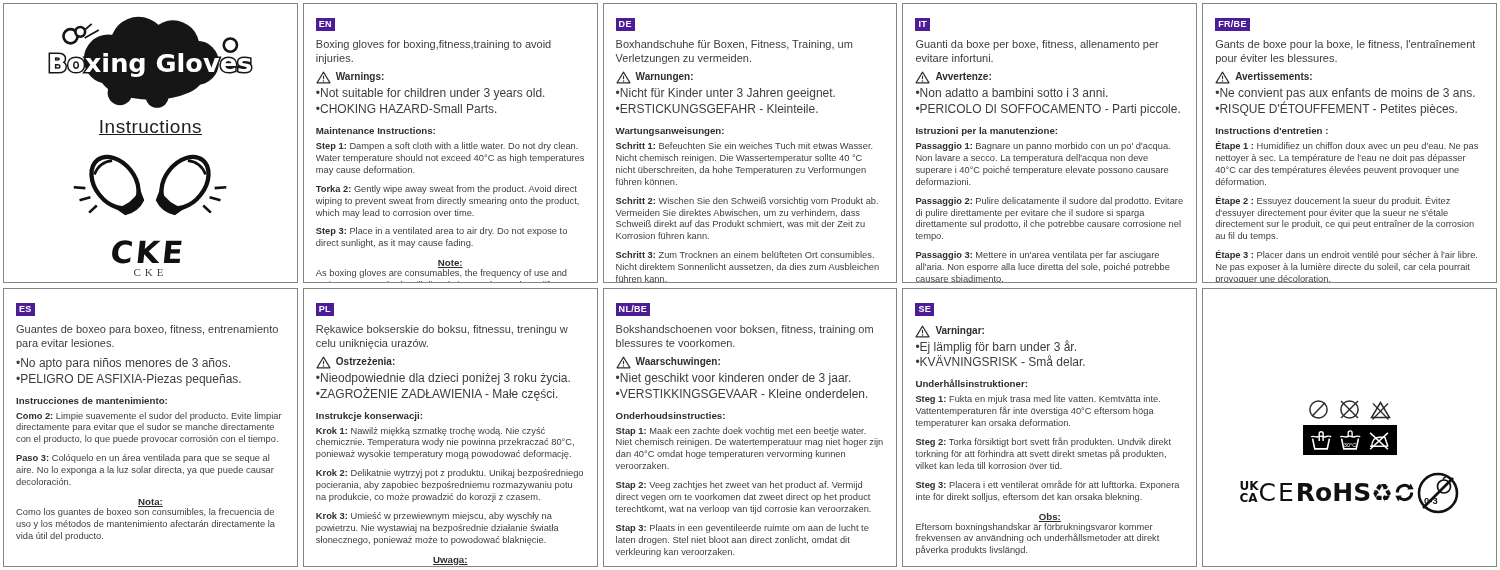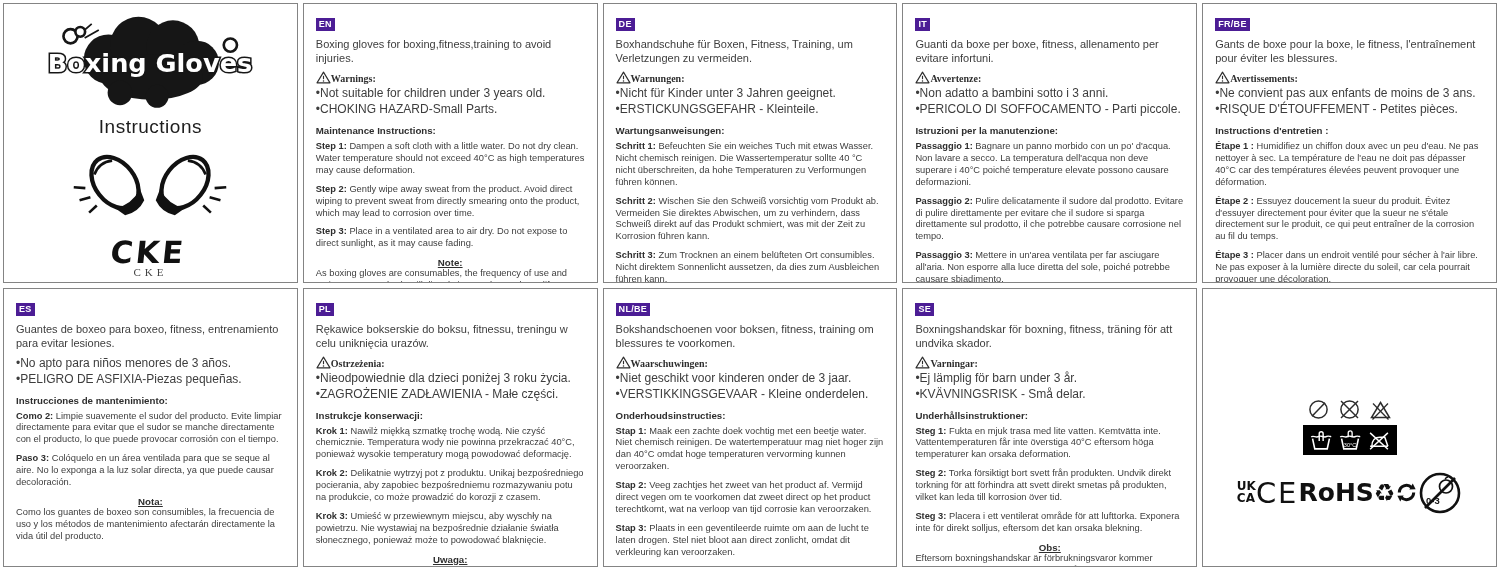--- a/index.html
+++ b/index.html
@@ -3,42 +3,42 @@
 <meta charset="utf-8">
 <style>
   html,body { margin:0; padding:0; background:#ffffff; }
   body { width:1500px; height:570px; font-family:"Liberation Sans", sans-serif; color:#3d3d3d; }
   .sheet { display:grid; grid-template-columns:repeat(5, 1fr); grid-template-rows:1fr 1fr;
            gap:5px; padding:3px; width:1500px; height:570px; box-sizing:border-box; }
   .panel { border:1px solid #848484; background:#fff; padding:9px 12px 5px; box-sizing:border-box; overflow:hidden; }
   .badge { display:inline-block; background:#4c1d95; color:#fff; font-weight:bold; font-size:9px;
            padding:1px 3px 2px; margin-bottom:6px; letter-spacing:.3px; }
   .intro { font-size:11px; line-height:1.28; margin:0 0 6px; }
-  .warnrow { display:flex; align-items:flex-end; margin:3px 0 2px;font-family:Liberation Serif, serif; }
+  .warnrow { display:flex; align-items:flex-start; gap:5px; margin:3px 0 2px; }
   .wtitle { font-weight:bold; font-size:10px; color:#2e2e2e; }
   .bullet { font-size:12px; line-height:1.33; margin:0; }
   .h { font-weight:bold; font-size:9.7px; margin:7px 0 5px; color:#2e2e2e; }
   .step { font-size:9.3px; line-height:1.28; margin:0 0 7px; }
   .step b, .note-head { color:#2e2e2e;text-align:center; }
   .note-head { font-weight:bold; font-size:9.7px; margin:5px 0 0;text-decoration:underline; }
   .note-text { font-size:9.3px; line-height:1.28; margin:0; }
 
   
   .logo-panel { display:flex; flex-direction:column; align-items:center; justify-content:flex-end; padding:4px; }
-  .instructions { font-size:19px; color:#1d1d1d; margin:2px 0 4px; letter-spacing:.5px; }
+  .instructions { font-size:19px; color:#1d1d1d; margin:2px 0 4px; letter-spacing:.5px;text-decoration:underline; }
   .cke-caption { font-family:"Liberation Serif", serif; font-size:11px; color:#444; letter-spacing:4px; margin-top:-4px; }
 
   
   .sym-panel { display:flex; flex-direction:column; align-items:center; }
   .sym-col { margin-top:100px; display:flex; flex-direction:column; align-items:center; }
   .sym-row1 { display:flex; gap:8px; margin-bottom:4px; }
   .sym-strip { background:#000; display:flex; gap:5px; padding:3px 6px; }
   .logos-row { display:flex; align-items:center; margin-top:16px; }
   .ukca { font-family:"DejaVu Sans", sans-serif; font-weight:bold; font-size:12px; line-height:.95; color:#111; }
-  .ce   { font-family:"DejaVu Sans", sans-serif; font-size:29px; color:#111; letter-spacing:2px; }
+  .ce   { font-family:"DejaVu Sans", sans-serif; font-size:25px; color:#111; letter-spacing:2px; }
   .rohs { font-family:"DejaVu Sans", sans-serif; font-size:25px; font-weight:bold; color:#111; }
   .recy { font-family:"DejaVu Sans", sans-serif; font-size:24px; color:#111; line-height:1; }
 </style>
 </head>
 <body>
 
 <div class="sheet">
 
   <section class="panel logo-panel">
     <svg width="218" height="118" viewBox="0 0 220 120">
@@ -89,21 +89,21 @@
           <path d="M13 2 L24.5 21 H1.5 Z" fill="none" stroke="#2e2e2e" stroke-width="2" stroke-linejoin="round"></path>
           <line x1="13" y1="8.5" x2="13" y2="14.5" stroke="#2e2e2e" stroke-width="2"></line>
           <circle cx="13" cy="17.6" r="1.3" fill="#2e2e2e"></circle>
         </svg>
       <span class="wtitle">Warnings:</span>
     </div>
     <p class="bullet">•Not suitable for children under 3 years old.</p>
     <p class="bullet">•CHOKING HAZARD-Small Parts.</p>
     <p class="h">Maintenance Instructions:</p>
     <p class="step"><b>Step 1:</b> <span>Dampen a soft cloth with a little water. Do not dry clean. Water temperature should not exceed 40°C as high temperatures may cause deformation.</span></p>
-    <p class="step"><b>Step 2:</b> <span>Gently wipe away sweat from the product. Avoid direct wiping to prevent sweat from directly smearing onto the product, which may lead to corrosion over time.</span></p>
+    <p class="step"><b>Torka 2:</b> <span>Gently wipe away sweat from the product. Avoid direct wiping to prevent sweat from directly smearing onto the product, which may lead to corrosion over time.</span></p>
     <p class="step"><b>Step 3:</b> <span>Place in a ventilated area to air dry. Do not expose to direct sunlight, as it may cause fading.</span></p>
     <p class="note-head">Note:</p>
     <p class="note-text">As boxing gloves are consumables, the frequency of use and maintenance methods will directly impact the product's lifespan.</p>
   </section>
 
   <section class="panel">
     <span class="badge">DE</span>
     <p class="intro">Boxhandschuhe für Boxen, Fitness, Training, um Verletzungen zu vermeiden.</p>
     <div class="warnrow">
       <svg width="15" height="13" viewBox="0 0 26 23">
@@ -184,21 +184,21 @@
       <svg width="15" height="13" viewBox="0 0 26 23">
           <path d="M13 2 L24.5 21 H1.5 Z" fill="none" stroke="#2e2e2e" stroke-width="2" stroke-linejoin="round"></path>
           <line x1="13" y1="8.5" x2="13" y2="14.5" stroke="#2e2e2e" stroke-width="2"></line>
           <circle cx="13" cy="17.6" r="1.3" fill="#2e2e2e"></circle>
         </svg>
       <span class="wtitle">Ostrzeżenia:</span>
     </div>
     <p class="bullet">•Nieodpowiednie dla dzieci poniżej 3 roku życia.</p>
     <p class="bullet">•ZAGROŻENIE ZADŁAWIENIA - Małe części.</p>
     <p class="h">Instrukcje konserwacji:</p>
-    <p class="step"><b>Krok 1:</b> <span>Nawilż miękką szmatkę trochę wodą. Nie czyść chemicznie. Temperatura wody nie powinna przekraczać 40°C, ponieważ wysokie temperatury mogą powodować deformację.</span></p>
+    <p class="step"><b>Krok 1:</b> <span>Nawilż miękką szmatkę trochę wodą. Nie czyść chemicznie. Temperatura wody nie powinna przekraczać 80°C, ponieważ wysokie temperatury mogą powodować deformację.</span></p>
     <p class="step"><b>Krok 2:</b> <span>Delikatnie wytrzyj pot z produktu. Unikaj bezpośredniego pocierania, aby zapobiec bezpośredniemu rozmazywaniu potu na produkcie, co może prowadzić do korozji z czasem.</span></p>
     <p class="step"><b>Krok 3:</b> <span>Umieść w przewiewnym miejscu, aby wyschły na powietrzu. Nie wystawiaj na bezpośrednie działanie światła słonecznego, ponieważ może to powodować blaknięcie.</span></p>
     <p class="note-head">Uwaga:</p>
     <p class="note-text">Ponieważ rękawice bokserskie są przedmiotami jednorazowego użytku, częstotliwość użytkowania i metody konserwacji będą miały bezpośredni wpływ na żywotność produktu.</p>
   </section>
 
   <section class="panel">
     <span class="badge">NL/BE</span>
     <p class="intro">Bokshandschoenen voor boksen, fitness, training om blessures te voorkomen.</p>
     <div class="warnrow">
@@ -214,21 +214,20 @@
     <p class="h">Onderhoudsinstructies:</p>
     <p class="step"><b>Stap 1:</b> <span>Maak een zachte doek vochtig met een beetje water. Niet chemisch reinigen. De watertemperatuur mag niet hoger zijn dan 40°C omdat hoge temperaturen vervorming kunnen veroorzaken.</span></p>
     <p class="step"><b>Stap 2:</b> <span>Veeg zachtjes het zweet van het product af. Vermijd direct vegen om te voorkomen dat zweet direct op het product terechtkomt, wat na verloop van tijd corrosie kan veroorzaken.</span></p>
     <p class="step"><b>Stap 3:</b> <span>Plaats in een geventileerde ruimte om aan de lucht te laten drogen. Stel niet bloot aan direct zonlicht, omdat dit verkleuring kan veroorzaken.</span></p>
     <p class="note-head">Opmerking:</p>
     <p class="note-text">Aangezien bokshandschoenen consumptiegoederen zijn, zal de frequentie van gebruik en de onderhoudsmethoden rechtstreeks van invloed zijn op de levensduur van het product.</p>
   </section>
 
   <section class="panel">
     <span class="badge">SE</span>
-    <p class="intro">Boxningshandskar för boxning, fitness, träning för att undvika skador.</p>
     <div class="warnrow">
       <svg width="15" height="13" viewBox="0 0 26 23">
           <path d="M13 2 L24.5 21 H1.5 Z" fill="none" stroke="#2e2e2e" stroke-width="2" stroke-linejoin="round"></path>
           <line x1="13" y1="8.5" x2="13" y2="14.5" stroke="#2e2e2e" stroke-width="2"></line>
           <circle cx="13" cy="17.6" r="1.3" fill="#2e2e2e"></circle>
         </svg>
       <span class="wtitle">Varningar:</span>
     </div>
     <p class="bullet">•Ej lämplig för barn under 3 år.</p>
     <p class="bullet">•KVÄVNINGSRISK - Små delar.</p>

